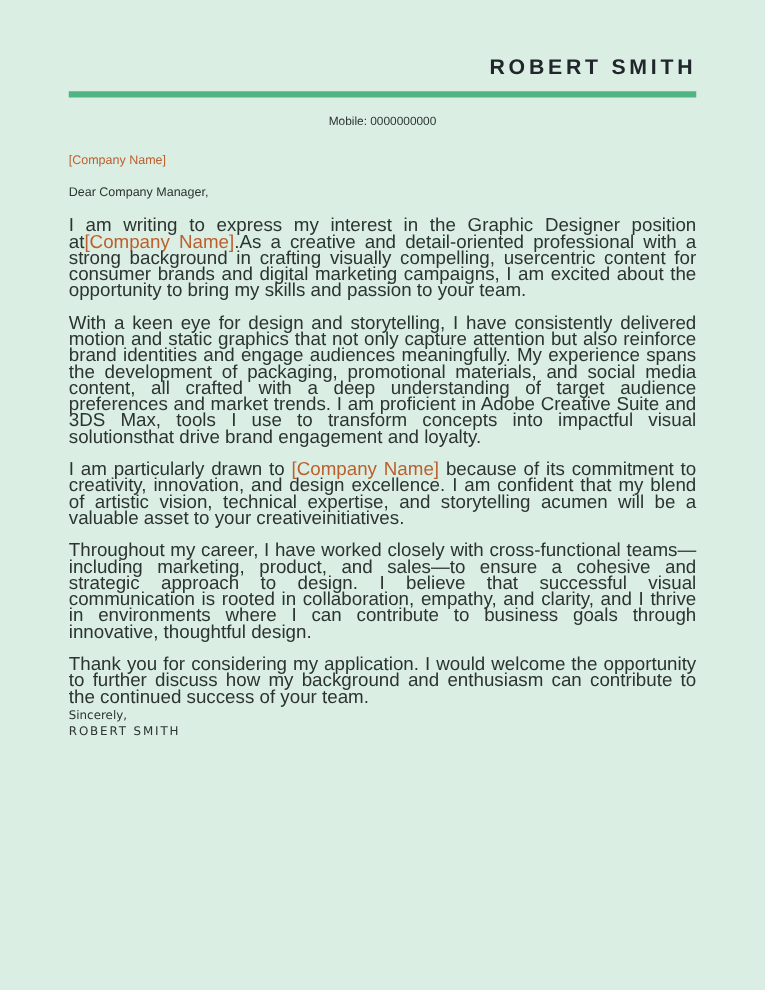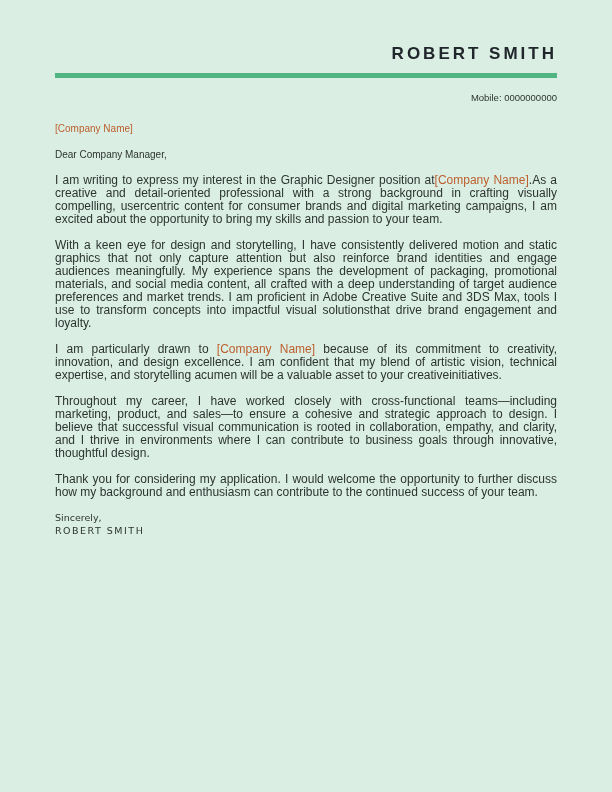--- a/index.html
+++ b/index.html
@@ -31,21 +31,21 @@
     line-height:20px;
   }
   .rule{
     height:5px;
     background:var(--accent-green);
     margin-top:9px;
     border:none;
   }
   .contact{
     margin-top:13px;
-    text-align:right;
+    text-align:center;
     font-size:9.5px;
     line-height:13.5px;
     color:var(--body-color);
   }
   .contact .email-value{
     color:var(--accent-orange);
     text-decoration:none;
   }
   .salutation{
     margin-top:17px;
@@ -54,27 +54,27 @@
   }
   .accent{ color:var(--accent-orange); }
   .greeting{
     margin-top:13px;
     font-size:10px;
     line-height:13px;
   }
   .body-copy{ margin-top:6px; }
   .body-copy p{
     margin-top:13px;
-    font-size:12px;
+    font-size:15px;
     line-height:13px;
     text-align:justify;
     color:var(--body-color);
   }
   .closing{
-    margin-top:12px;
+    margin-top:2px;
     font-family:"DejaVu Sans", sans-serif;
     font-size:9.5px;
     line-height:13px;
   }
   .closing .signature{
     letter-spacing:1.5px;
   }
 </style>
 </head>
 <body>

